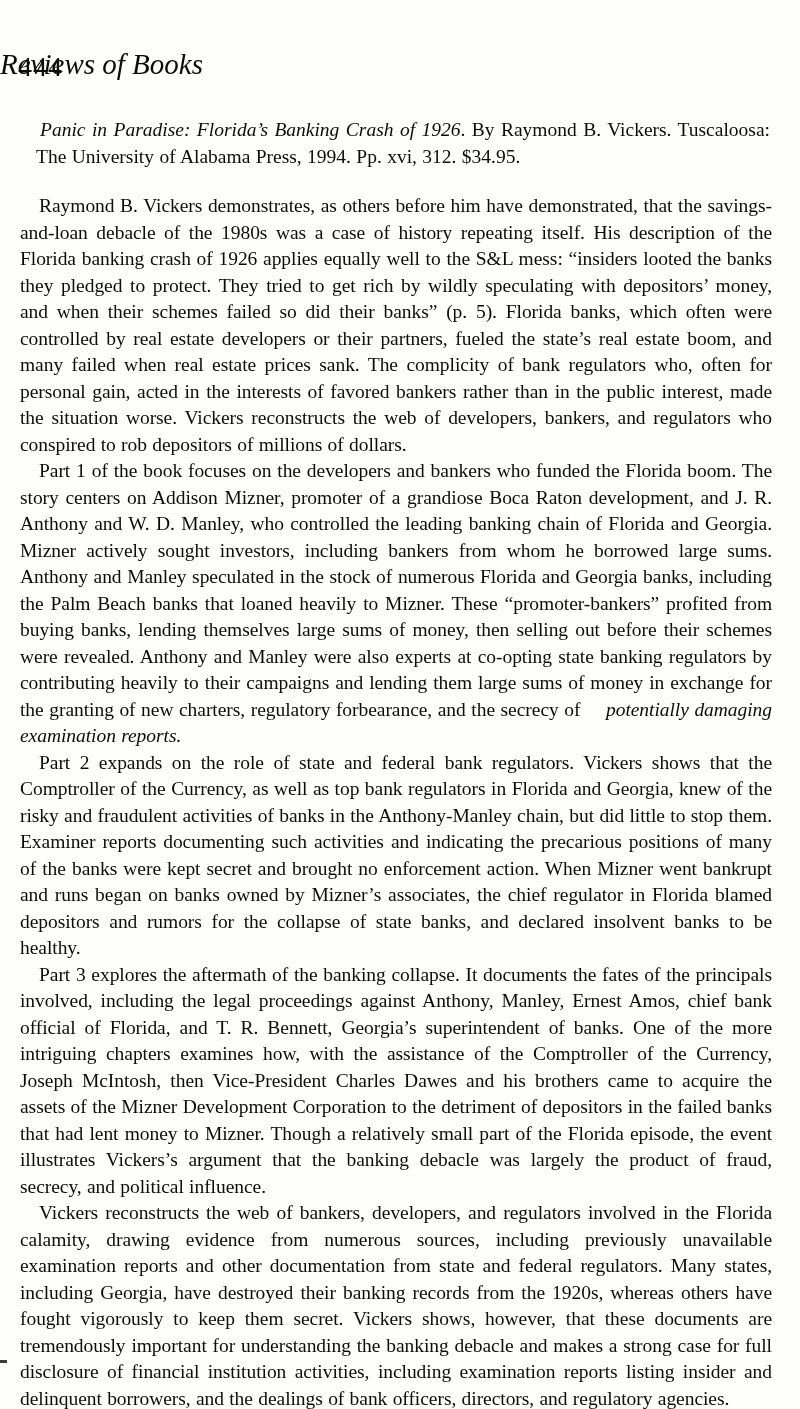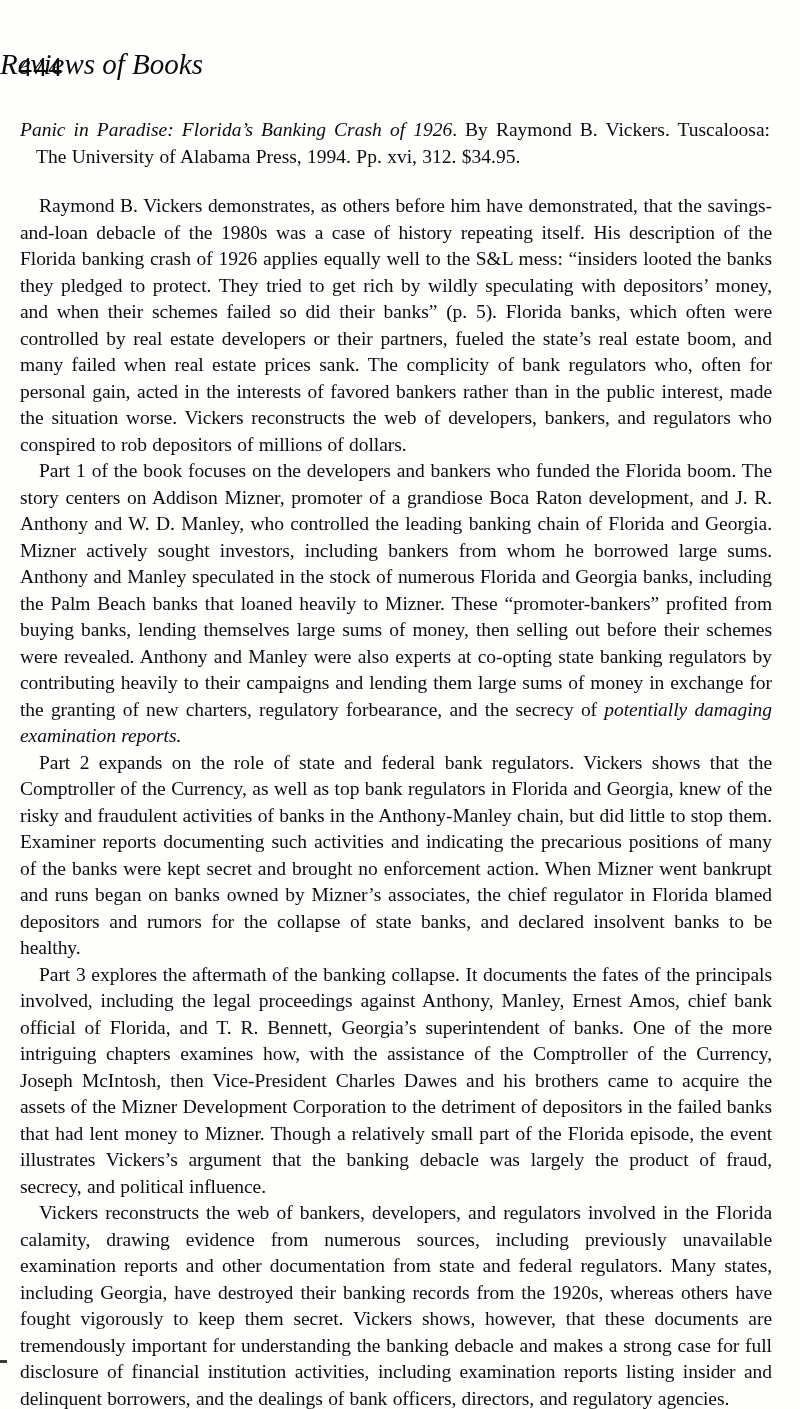--- a/index.html
+++ b/index.html
@@ -61,20 +61,21 @@
     text-align: justify;
     word-spacing: 0.5px;
     letter-spacing: -0.05px;
   }
   .review p {
     margin: 0;
     text-indent: 19px;
   }
   .italic {
     font-style: italic;
+    margin-left: 20px;
   }
   .margin-artifact {
     position: absolute;
     left: 0;
     top: 1360px;
     width: 7px;
     height: 3px;
     background: #3a3a3a;
   }
 </style>

